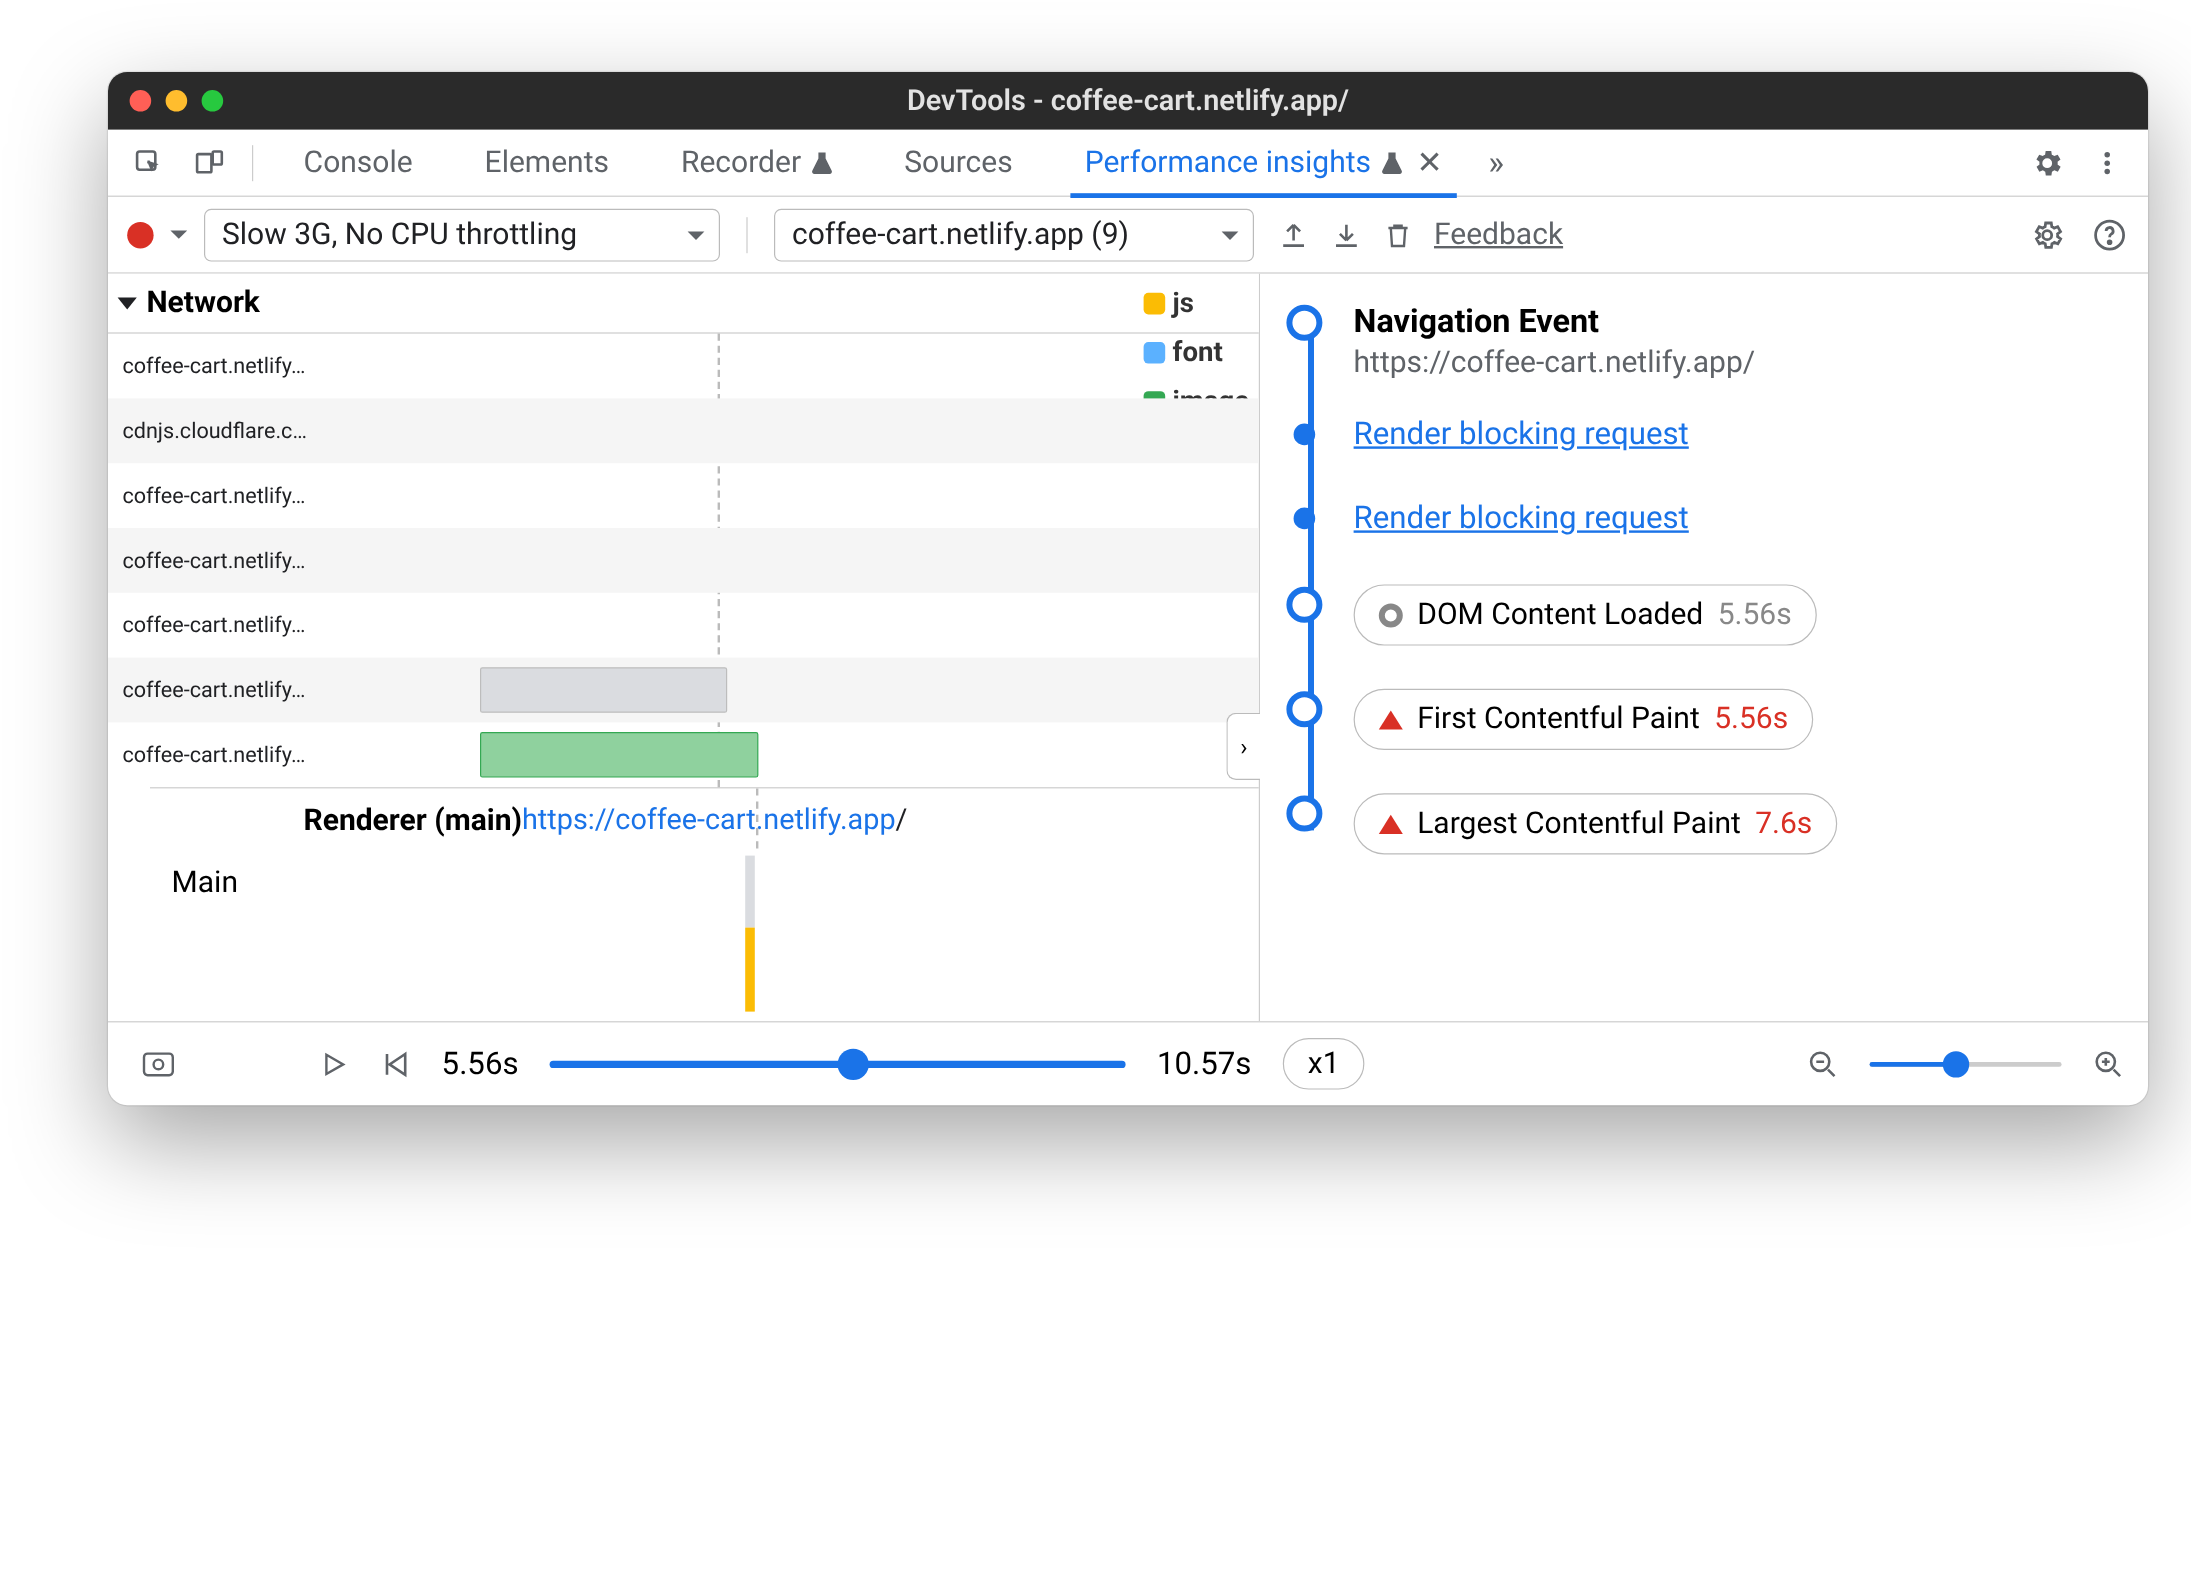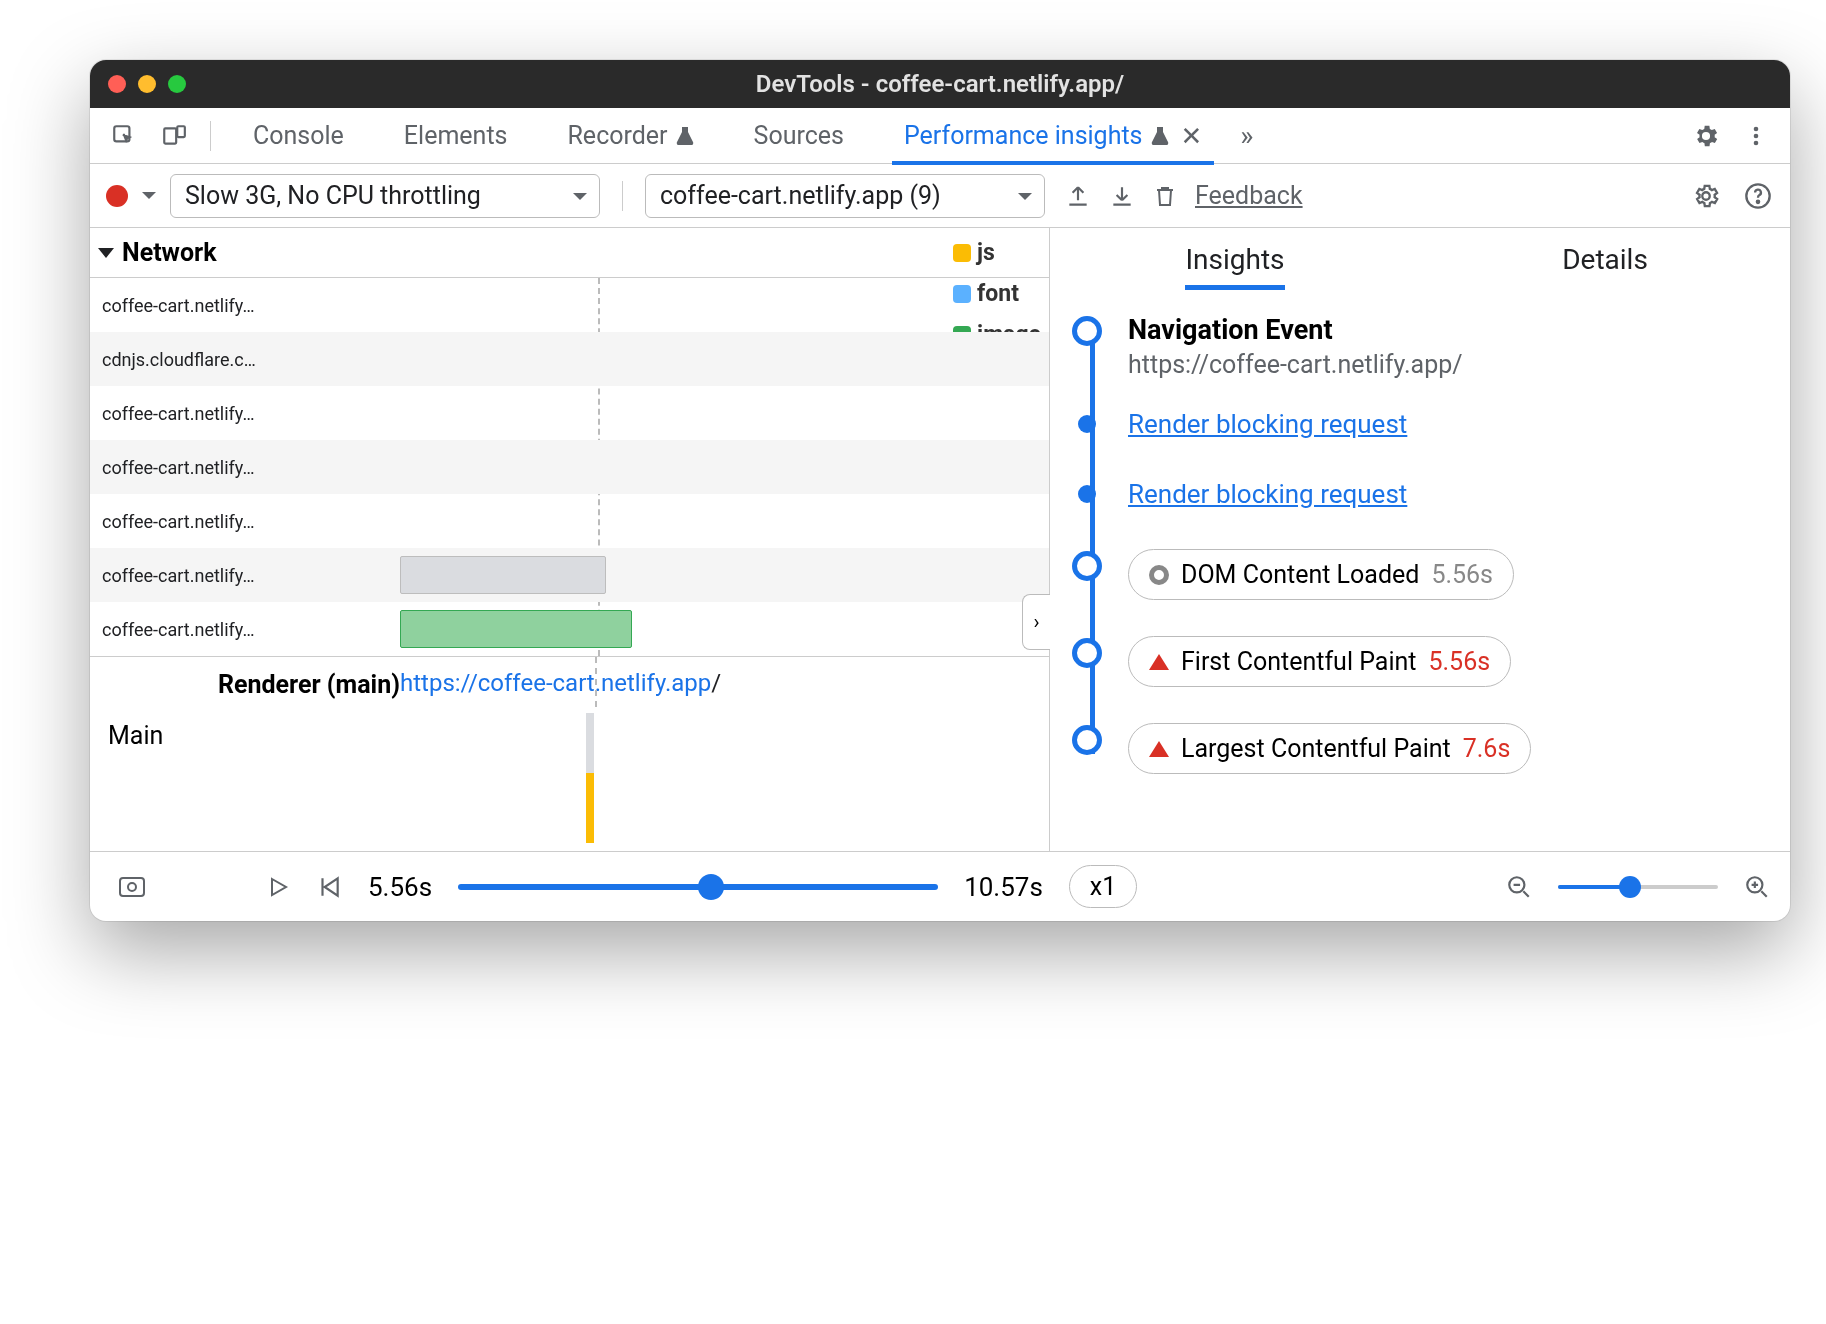--- a/index.html
+++ b/index.html
@@ -60,21 +60,21 @@
   .lg { display:flex; align-items:center; gap:6px;}
   .lg .sw{width:18px;height:18px;border-radius:4px;}
 
   .net-body { position:relative; }
   .net-row { height:54px; display:flex; align-items:center; font-size:18px; color:#202124; padding-left:12px; position:relative;}
   .net-row:nth-child(odd){background:#f5f5f5}
   .net-row .label { width:300px; white-space:nowrap; overflow:hidden; text-overflow:ellipsis;}
   .net-row .track { position:absolute; left:310px; right:0; top:8px; bottom:8px;}
   .bar { position:absolute; top:0; bottom:0; border-radius:2px;}
 
-  .renderer-row { display:flex; align-items:flex-start; border-top:1px solid #ccc;}
+  .renderer-row { display:flex; align-items:flex-start; border-top:1px solid #ccc;margin-left:35px;}
   .renderer-left { width:310px; }
   .renderer-header { height:54px; display:flex; align-items:center; gap:8px; font-weight:700; font-size:25px; padding-left:8px;}
   .renderer-sub { height:200px; display:flex; padding-left:18px; font-size:25px; padding-top:10px;}
   .renderer-right { flex:1; position:relative; padding-top:12px;}
   .renderer-link { color:#1a73e8; font-size:24px;}
 
   .vline { position:absolute; top:0; bottom:0; width:0; border-left:2px dashed #bbb; }
 
   .expander-btn { position:absolute; right:-1px; top:366px; width:28px; height:56px; border:1px solid #bbb; border-right:none; border-radius:8px 0 0 8px; background:#fff; display:flex; align-items:center;justify-content:center; font-size:20px;}
 
@@ -302,28 +302,20 @@
           <div class="vline" style="left:195px;top:0;bottom:-10px"></div>
           <div style="position:absolute;left:186px;top:56px;width:8px;height:60px;background:#dadce0"></div>
           <div style="position:absolute;left:186px;top:116px;width:8px;height:70px;background:#fbbc04"></div>
         </div>
       </div>
 
       <div class="expander-btn">›</div>
     </div>
 
     <div class="right">
-      <div class="right-tabs">
-        <div class="right-tab active">
-            <span>Insights</span>
-          </div>
-        <div class="right-tab">
-            <span>Details</span>
-          </div>
-      </div>
       <div class="insights">
         <div class="tl" id="tl">
           <div class="tl-line"></div>
         <div class="tl-item">
               <div class="tl-node"></div>
               <div class="ev-title">Navigation Event</div>
               <div class="ev-sub">https://coffee-cart.netlify.app/</div>
             </div>
             <div class="tl-item" style="margin-bottom: 40px;"><div class="tl-node small"></div><a class="ev-link">Render blocking request</a></div>
             <div class="tl-item" style="margin-bottom: 40px;"><div class="tl-node small"></div><a class="ev-link">Render blocking request</a></div>

